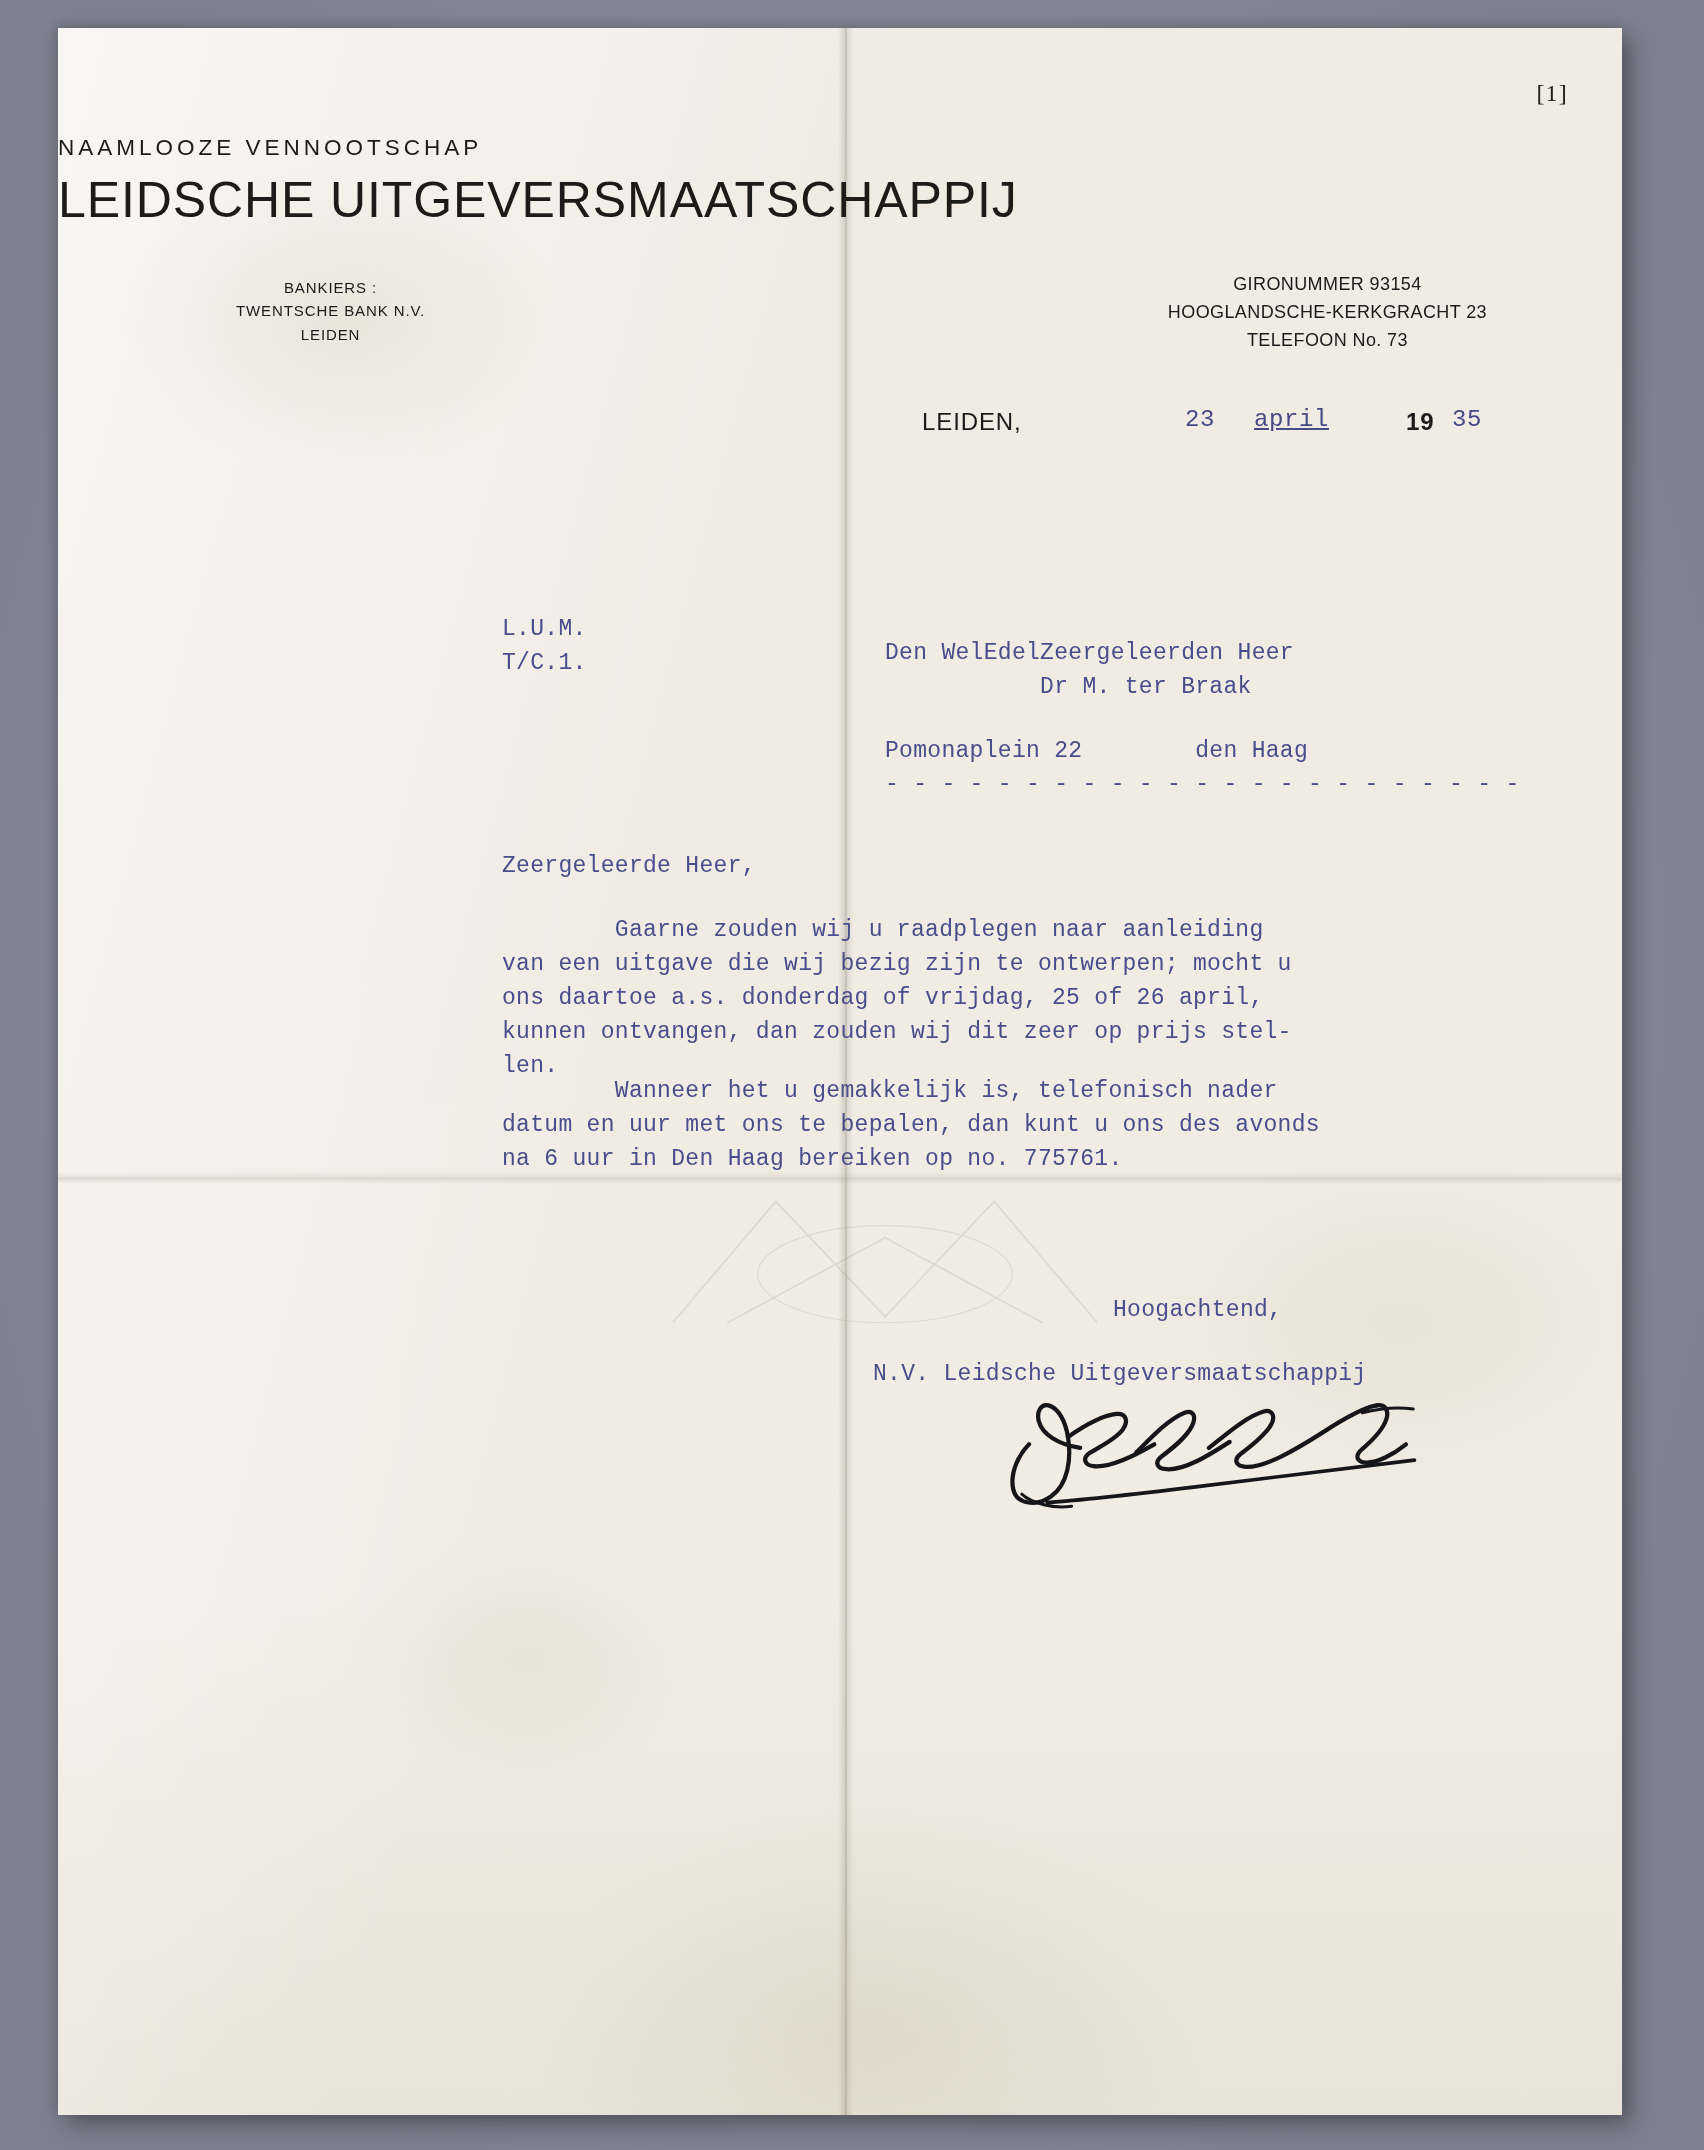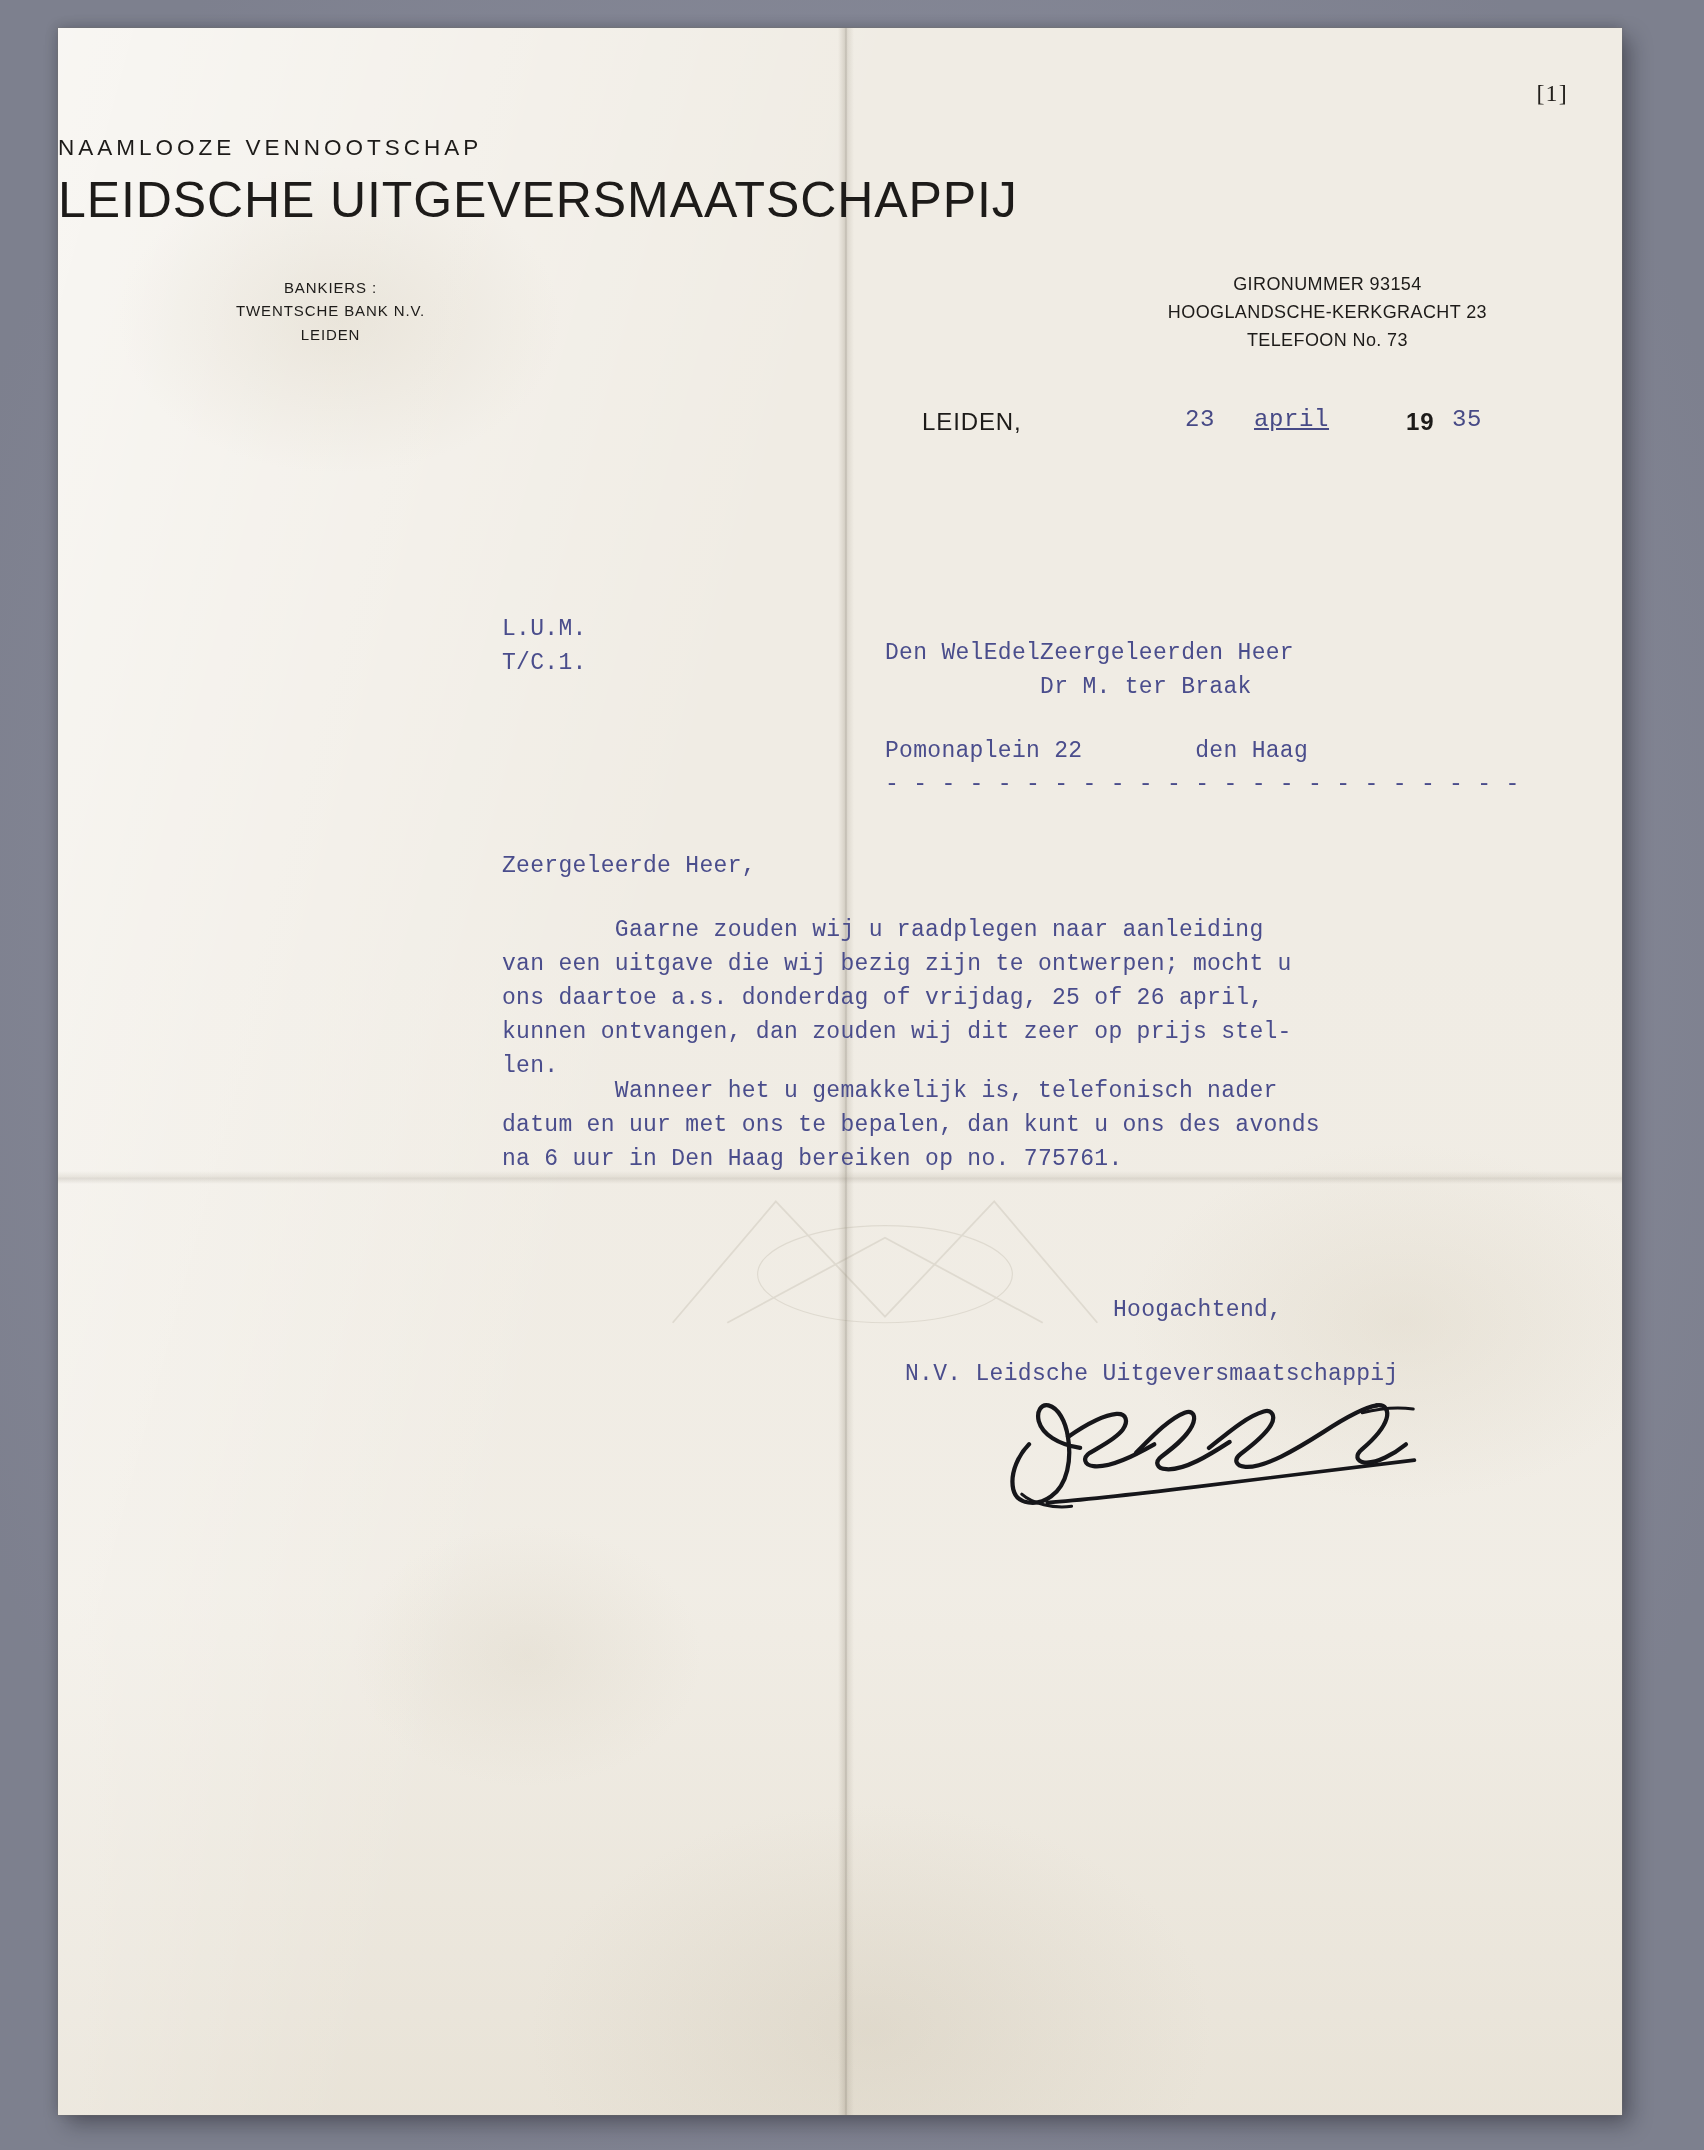--- a/index.html
+++ b/index.html
@@ -182,21 +182,21 @@
   }
 
   #refs      { left: 444px;  top: 576px; margin-top: 8px; }
   #addressee { left: 827px; top: 608px; }
   #addr-city { left: 827px; top: 706px; }
   #rule      { left: 827px; top: 739px; font-size: 23px; letter-spacing: 0.3px; }
   #salut     { left: 444px;  top: 821px; }
   #para1     { left: 444px;  top: 885px; }
   #para2     { left: 444px;  top: 1046px; }
   #closing   { left: 1055px; top: 1265px; }
-  #company   { left: 815px; top: 1329px; margin-left: 32px; }
+  #company   { left: 815px; top: 1329px; }
 
   
   #signature {
     position: absolute;
     left: 937px;
     top: 1353px;
     width: 462px;
     height: 140px;
     pointer-events: none;
   }

